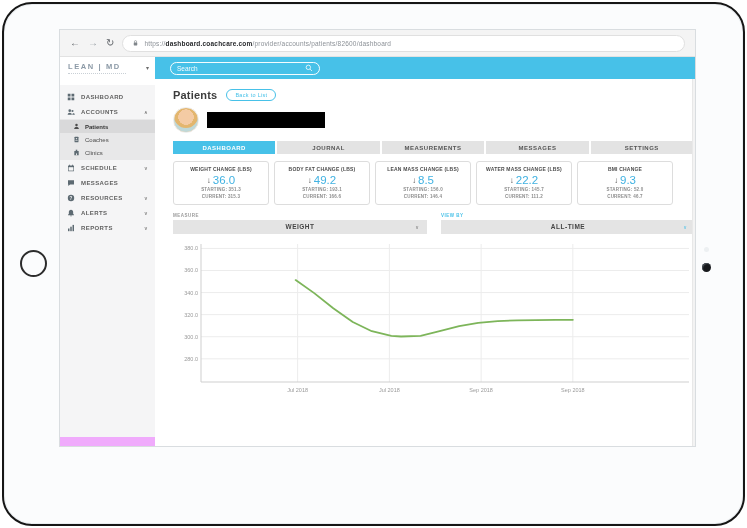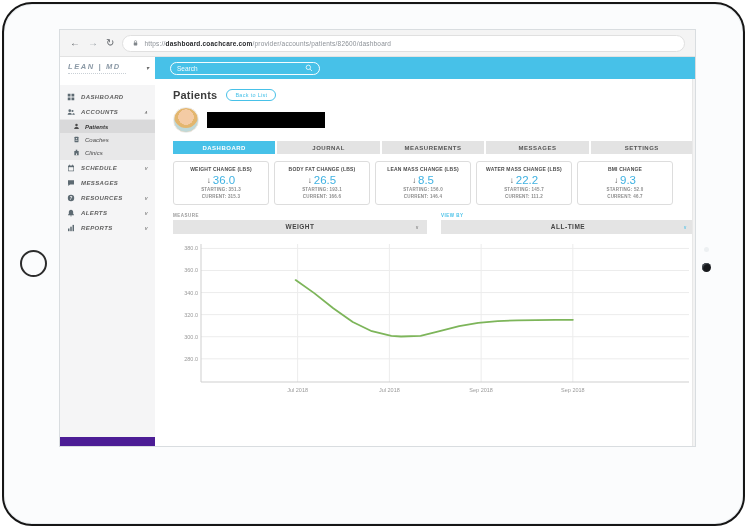--- a/index.html
+++ b/index.html
@@ -28,21 +28,21 @@
   .urlbar { flex:1; height:17px; background:#ffffff; border:1px solid #e0e0e0; border-radius:9px;
             display:flex; align-items:center; padding:0 9px; gap:5px; overflow:hidden; }
   .url-txt { font-size:6.5px; white-space:nowrap; letter-spacing:.2px; }
   .u-scheme,.u-path { color:#8b9096; }
   .u-domain { color:#27292c; font-weight:bold; }
 
   
   .app { flex:1; display:flex; min-height:0; }
 
   
-  .sidebar { width:95px; flex:0 0 auto; background:#4c1d95; display:flex; flex-direction:column;font-style:italic; }
+  .sidebar { width:95px; flex:0 0 auto; background:#f0abfc; display:flex; flex-direction:column; }
   .logo-block { height:28px; padding:5px 4px 0 8px; position:relative; background:#ffffff; }
   .logo { font-size:7.5px; font-weight:bold; letter-spacing:1.6px; color:#8b99a6; white-space:nowrap; }
   .logo-tag { margin-top:2px; width:58px; border-top:1px dotted #c9d0d6; }
   .logo-caret { position:absolute; right:6px; top:7px; font-size:6px; color:#6d6d6d; }
   .nav { height:352px; background:#f5f5f6; padding-top:4px; }
   .nav-item { height:15px; display:flex; align-items:center; gap:6px; padding:0 7px;
               font-size:6px; font-weight:bold; letter-spacing:.4px; color:#616161; cursor:default; }
   .nav-item svg { flex:0 0 auto; }
   .chev { margin-left:auto; font-size:5px; color:#8a8a8a; }
   .submenu { background:#e8e8e9; padding:1px 0; }
@@ -271,21 +271,21 @@
                     <span class="arr">↓</span>
                     <span class="val">36.0</span>
                   </div>
                 <div class="card-line"><span>STARTING:</span> <span>351.3</span></div>
                 <div class="card-line"><span>CURRENT:</span> <span>315.3</span></div>
               </div>
               <div class="card">
                 <div class="card-title">BODY FAT CHANGE (LBS)</div>
                 <div class="card-value">
                     <span class="arr">↓</span>
-                    <span class="val">26.5</span>
+                    <span class="val">49.2</span>
                   </div>
                 <div class="card-line"><span>STARTING:</span> <span>193.1</span></div>
                 <div class="card-line"><span>CURRENT:</span> <span>166.6</span></div>
               </div>
               <div class="card">
                 <div class="card-title">LEAN MASS CHANGE (LBS)</div>
                 <div class="card-value">
                     <span class="arr">↓</span>
                     <span class="val">8.5</span>
                   </div>

